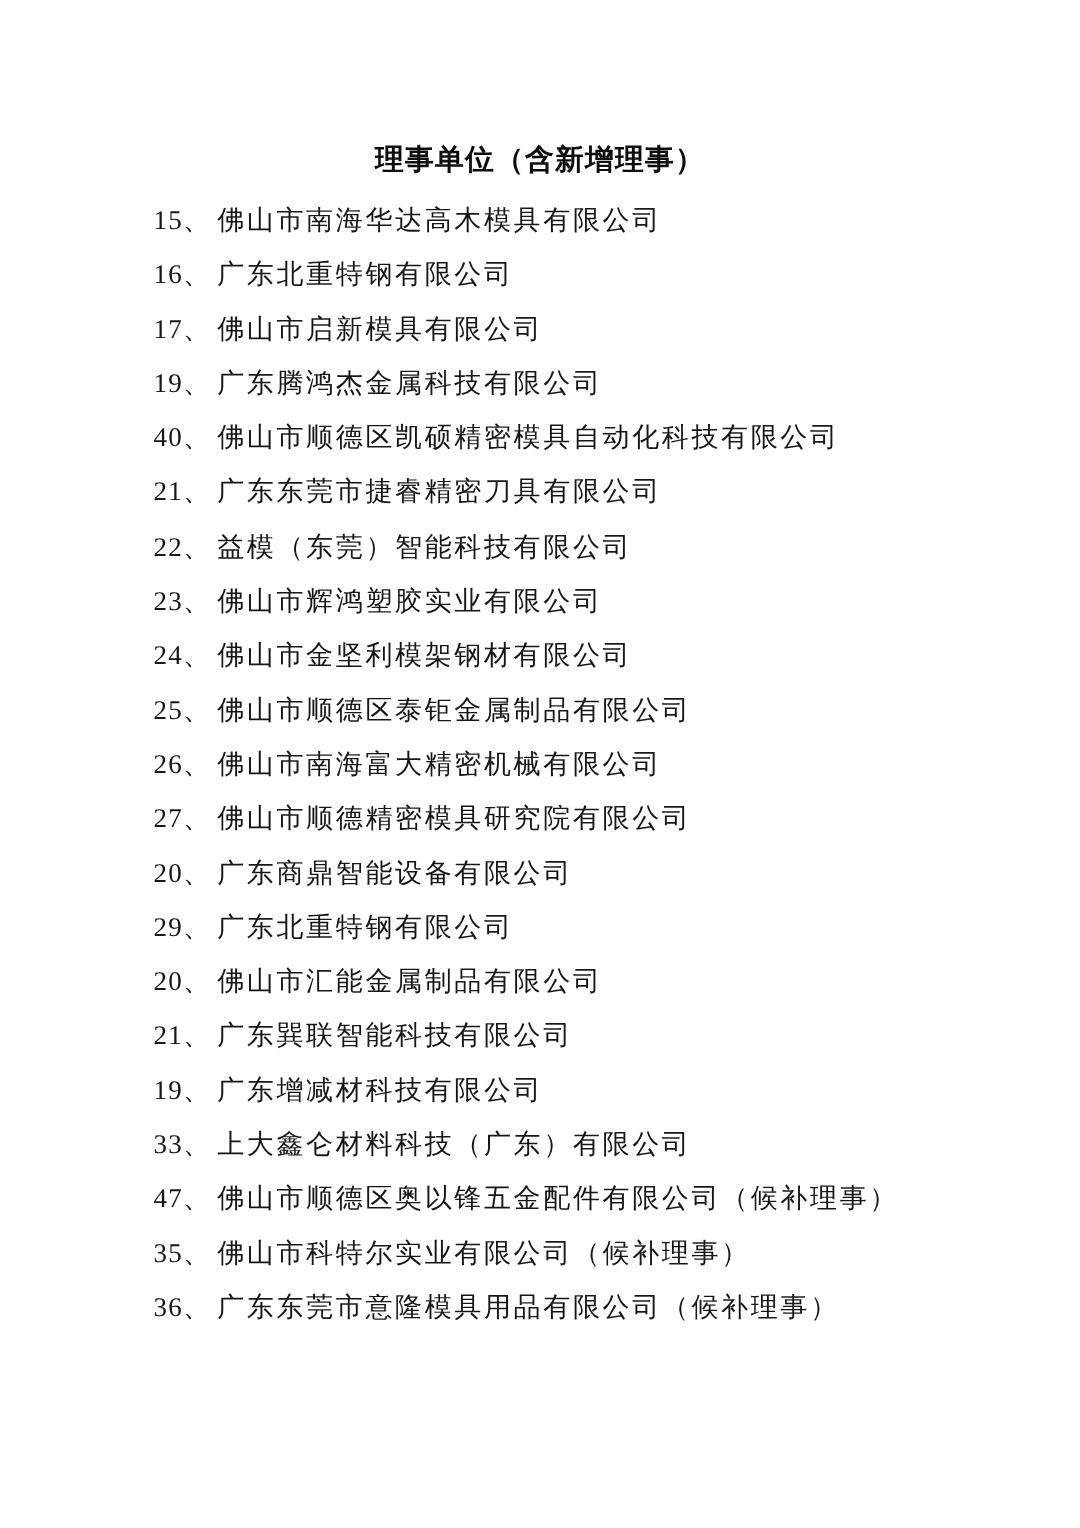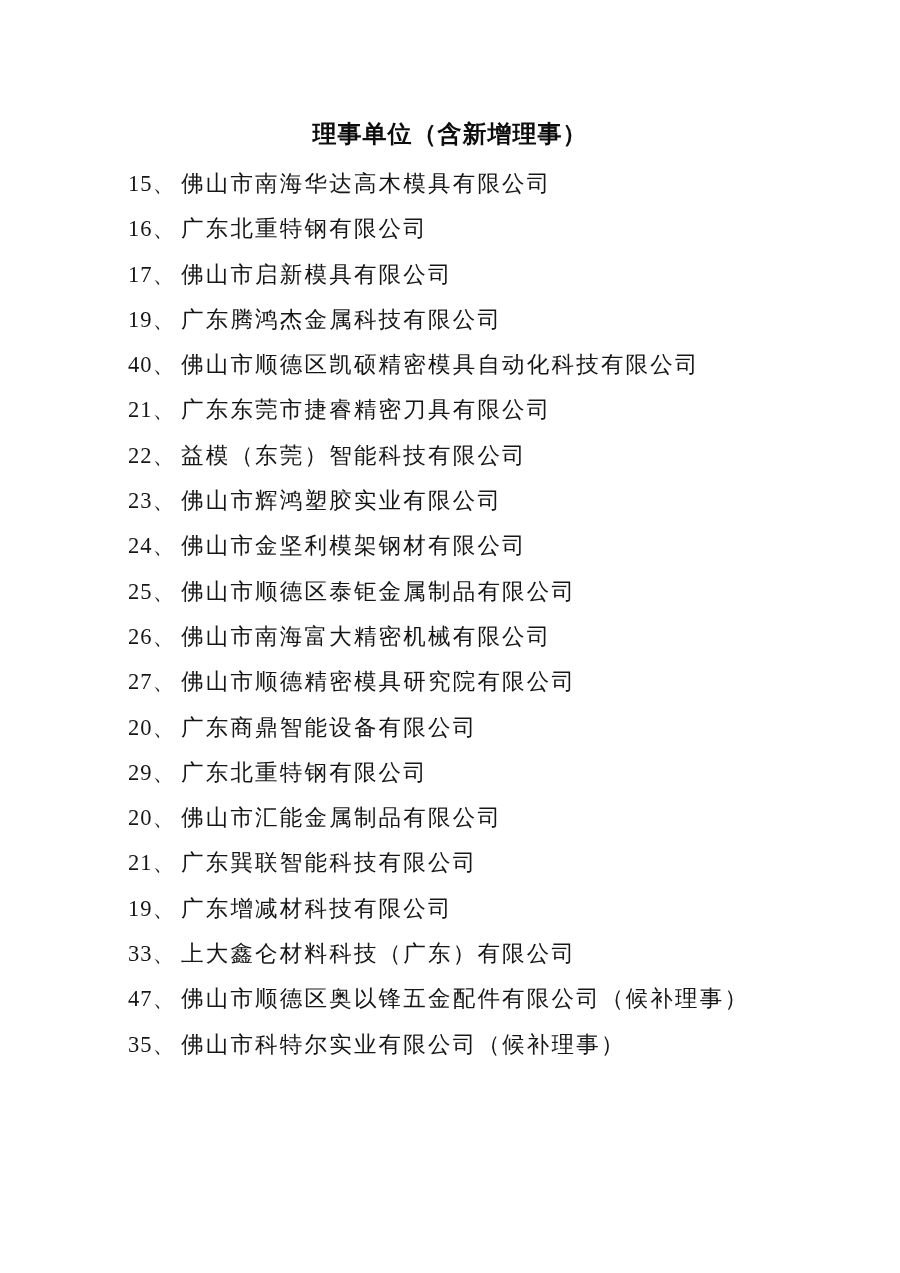--- a/index.html
+++ b/index.html
@@ -67,14 +67,15 @@
       <div class="member-row"><span class="item-num">26、</span><span class="company-name">佛山市南海富大精密机械有限公司</span></div>
       <div class="member-row"><span class="item-num">27、</span><span class="company-name">佛山市顺德精密模具研究院有限公司</span></div>
       <div class="member-row"><span class="item-num">20、</span><span class="company-name">广东商鼎智能设备有限公司</span></div>
       <div class="member-row"><span class="item-num">29、</span><span class="company-name">广东北重特钢有限公司</span></div>
       <div class="member-row"><span class="item-num">20、</span><span class="company-name">佛山市汇能金属制品有限公司</span></div>
       <div class="member-row"><span class="item-num">21、</span><span class="company-name">广东巽联智能科技有限公司</span></div>
       <div class="member-row"><span class="item-num">19、</span><span class="company-name">广东增减材科技有限公司</span></div>
       <div class="member-row"><span class="item-num">33、</span><span class="company-name">上大鑫仑材料科技（广东）有限公司</span></div>
       <div class="member-row"><span class="item-num">47、</span><span class="company-name">佛山市顺德区奥以锋五金配件有限公司（候补理事）</span></div>
       <div class="member-row"><span class="item-num">35、</span><span class="company-name">佛山市科特尔实业有限公司（候补理事）</span></div>
+      <div class="member-row"><span class="item-num">36、</span><span class="company-name">广东东莞市意隆模具用品有限公司（候补理事）</span></div>
     </div>
 </div>
 
 </body></html>

